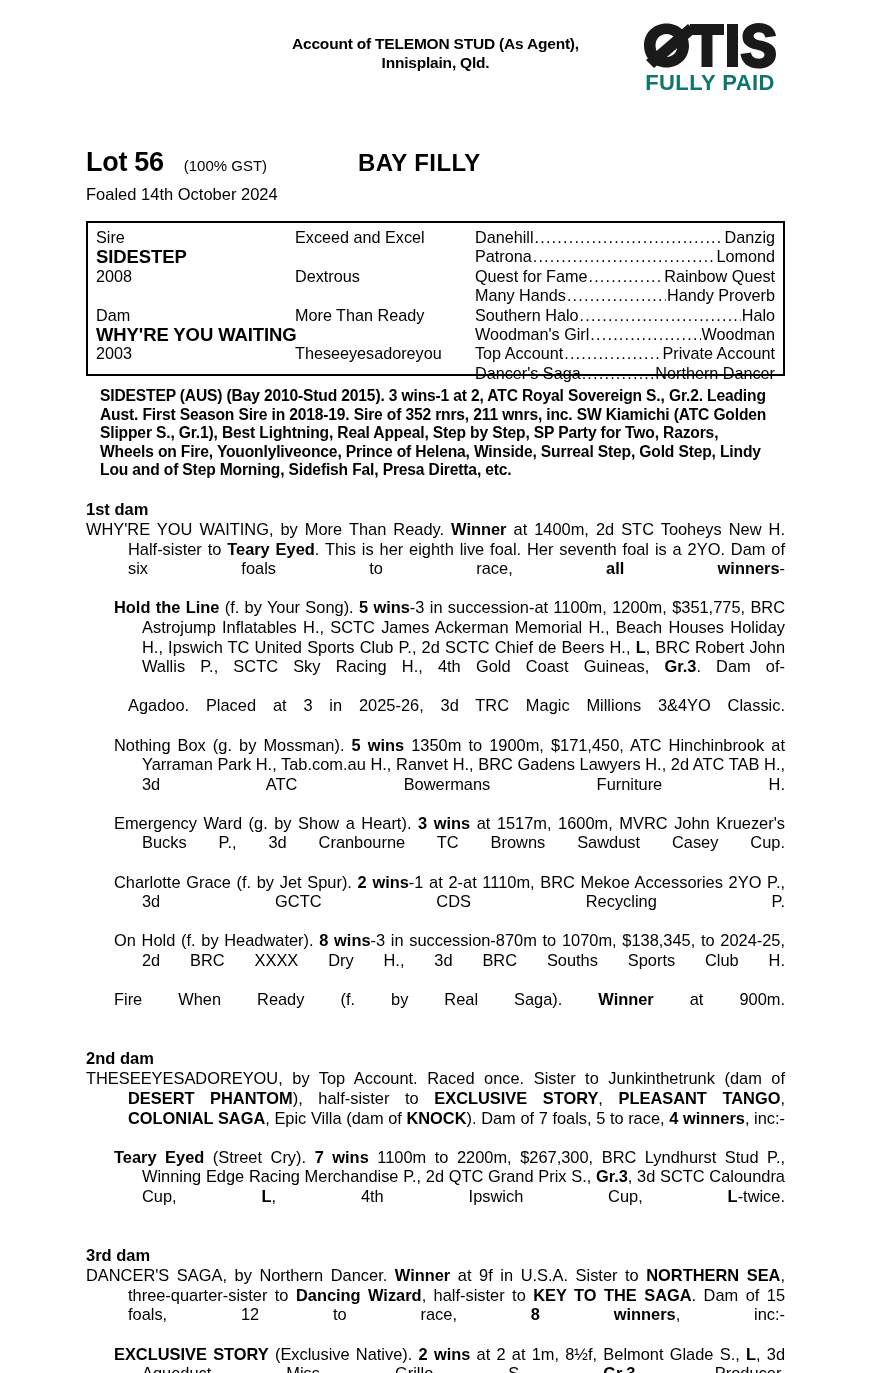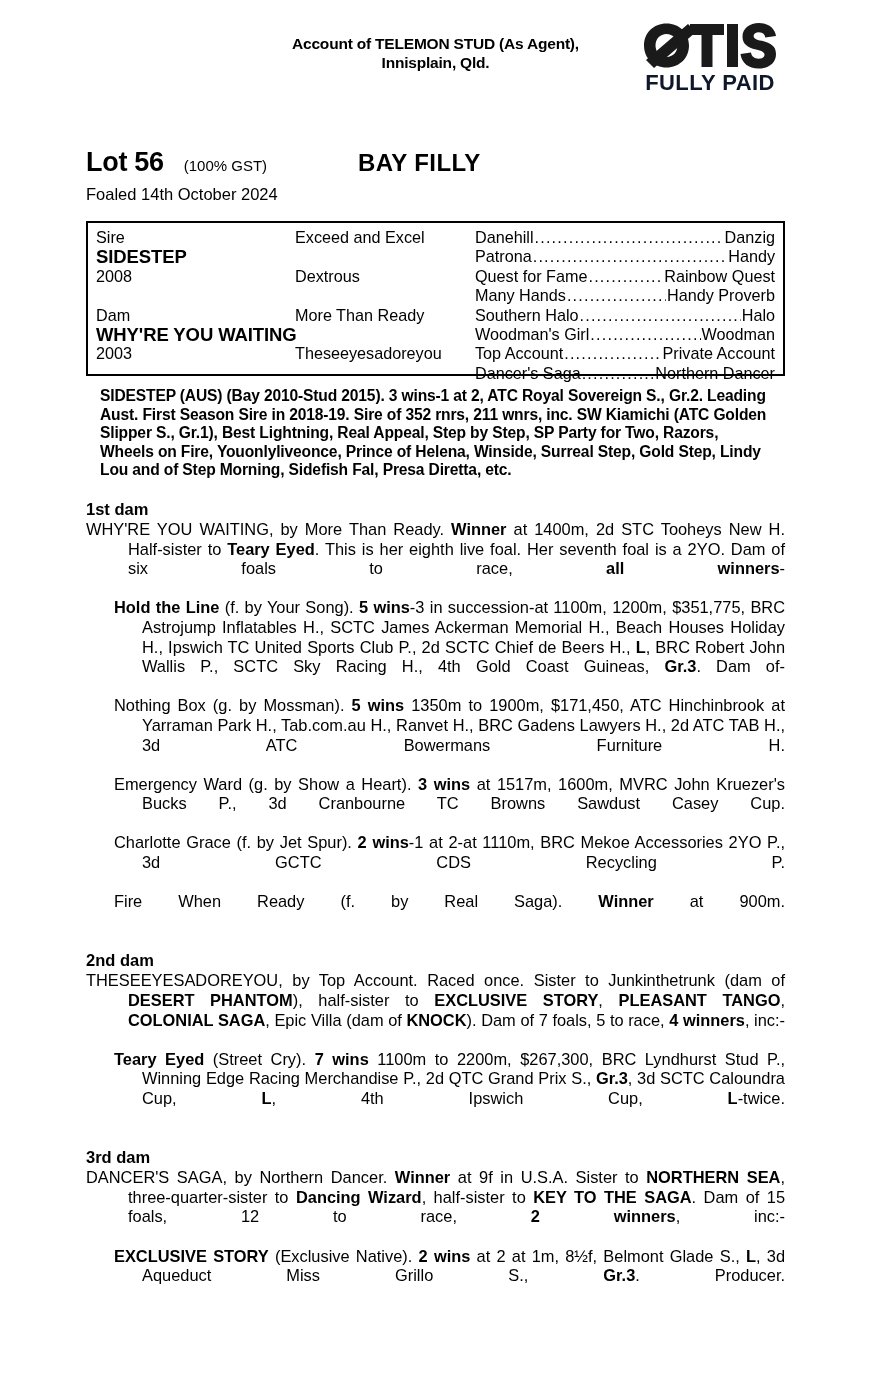--- a/index.html
+++ b/index.html
@@ -51,21 +51,21 @@
   .logo-mark {
     display: block;
     line-height: 0;
   }
   .logo-sub {
     display: block;
     font-weight: bold;
     font-size: 22px;
     letter-spacing: 0.4px;
     margin-top: -2px;
-    color: #0f172a;
+    color: #0f766e;
   }
 
   
   .lot-row {
     position: relative;
     height: 34px;
     margin-top: 2px;
   }
   .lot-left {
     position: absolute;
@@ -262,21 +262,21 @@
           <span class="leader">................................................................................</span>
           <span class="gp-sire">Danzig</span>
         </div>
       </div>
       <div class="ped-row">
         <div class="ped-c1 big">SIDESTEP</div>
         <div class="ped-c2"></div>
         <div class="ped-c3">
           <span class="gp-name">Patrona</span>
           <span class="leader">................................................................................</span>
-          <span class="gp-sire">Handy</span>
+          <span class="gp-sire">Lomond</span>
         </div>
       </div>
       <div class="ped-row">
         <div class="ped-c1">2008</div>
         <div class="ped-c2">Dextrous</div>
         <div class="ped-c3">
           <span class="gp-name">Quest for Fame</span>
           <span class="leader">................................................................................</span>
           <span class="gp-sire">Rainbow Quest</span>
         </div>
@@ -328,36 +328,38 @@
       </div>
     </div>
 
   <div class="sire-para nojust" id="sire-para">SIDESTEP (AUS) (Bay 2010-Stud 2015). 3 wins-1 at 2, ATC Royal Sovereign S., Gr.2. Leading Aust. First Season Sire in 2018-19. Sire of 352 rnrs, 211 wnrs, inc. SW Kiamichi (ATC Golden Slipper S., Gr.1), Best Lightning, Real Appeal, Step by Step, SP Party for Two, Razors, Wheels on Fire, Youonlyliveonce, Prince of Helena, Winside, Surreal Step, Gold Step, Lindy Lou and of Step Morning, Sidefish Fal, Presa Diretta, etc.</div>
 
   <div>
     <div class="dam-head">1st dam</div>
     <div id="dam1-body">
         <p class="ent lvl0" style="margin: 0px;">WHY'RE YOU WAITING, by More Than Ready. <b>Winner</b> at 1400m, 2d STC Tooheys New H. Half-sister to <b>Teary Eyed</b>. This is her eighth live foal. Her seventh foal is a 2YO. Dam of six foals to race, <b>all winners</b>-</p>
         <p class="ent lvl1" style="margin: 0px;"><b>Hold the Line</b> (f. by Your Song). <b>5 wins</b>-3 in succession-at 1100m, 1200m, $351,775, BRC Astrojump Inflatables H., SCTC James Ackerman Memorial H., Beach Houses Holiday H., Ipswich TC United Sports Club P., 2d SCTC Chief de Beers H., <b>L</b>, BRC Robert John Wallis P., SCTC Sky Racing H., 4th Gold Coast Guineas, <b>Gr.3</b>. Dam of-</p>
+        <p class="ent lvl2" style="margin: 0px;">Agadoo. Placed at 3 in 2025-26, 3d TRC Magic Millions 3&amp;4YO Classic.</p>
         <p class="ent lvl1" style="margin: 0px;">Nothing Box (g. by Mossman). <b>5 wins</b> 1350m to 1900m, $171,450, ATC Hinchinbrook at Yarraman Park H., Tab.com.au H., Ranvet H., BRC Gadens Lawyers H., 2d ATC TAB H., 3d ATC Bowermans Furniture H.</p>
         <p class="ent lvl1" style="margin: 0px;">Emergency Ward (g. by Show a Heart). <b>3 wins</b> at 1517m, 1600m, MVRC John Kruezer's Bucks P., 3d Cranbourne TC Browns Sawdust Casey Cup.</p>
         <p class="ent lvl1" style="margin: 0px;">Charlotte Grace (f. by Jet Spur). <b>2 wins</b>-1 at 2-at 1110m, BRC Mekoe Accessories 2YO P., 3d GCTC CDS Recycling P.</p>
+        <p class="ent lvl1" style="margin: 0px;">On Hold (f. by Headwater). <b>8 wins</b>-3 in succession-870m to 1070m, $138,345, to 2024-25, 2d BRC XXXX Dry H., 3d BRC Souths Sports Club H.</p>
         <p class="ent lvl1" style="margin: 0px;">Fire When Ready (f. by Real Saga). <b>Winner</b> at 900m.</p>
       </div>
   </div>
 
   <div>
     <div class="dam-head">2nd dam</div>
     <div id="dam2-body">
         <p class="ent lvl0" style="margin: 0px;">THESEEYESADOREYOU, by Top Account. Raced once. Sister to Junkinthetrunk (dam of <b>DESERT PHANTOM</b>), half-sister to <b>EXCLUSIVE STORY</b>, <b>PLEASANT TANGO</b>, <b>COLONIAL SAGA</b>, Epic Villa (dam of <b>KNOCK</b>). Dam of 7 foals, 5 to race, <b>4 winners</b>, inc:-</p>
         <p class="ent lvl1" style="margin: 0px;"><b>Teary Eyed</b> (Street Cry). <b>7 wins</b> 1100m to 2200m, $267,300, BRC Lyndhurst Stud P., Winning Edge Racing Merchandise P., 2d QTC Grand Prix S., <b>Gr.3</b>, 3d SCTC Caloundra Cup, <b>L</b>, 4th Ipswich Cup, <b>L</b>-twice.</p>
       </div>
   </div>
 
   <div>
     <div class="dam-head">3rd dam</div>
     <div id="dam3-body">
-        <p class="ent lvl0" style="margin: 0px;">DANCER'S SAGA, by Northern Dancer. <b>Winner</b> at 9f in U.S.A. Sister to <b>NORTHERN SEA</b>, three-quarter-sister to <b>Dancing Wizard</b>, half-sister to <b>KEY TO THE SAGA</b>. Dam of 15 foals, 12 to race, <b>2 winners</b>, inc:-</p>
+        <p class="ent lvl0" style="margin: 0px;">DANCER'S SAGA, by Northern Dancer. <b>Winner</b> at 9f in U.S.A. Sister to <b>NORTHERN SEA</b>, three-quarter-sister to <b>Dancing Wizard</b>, half-sister to <b>KEY TO THE SAGA</b>. Dam of 15 foals, 12 to race, <b>8 winners</b>, inc:-</p>
         <p class="ent lvl1" style="margin: 0px;"><b>EXCLUSIVE STORY</b> (Exclusive Native). <b>2 wins</b> at 2 at 1m, 8½f, Belmont Glade S., <b>L</b>, 3d Aqueduct Miss Grillo S., <b>Gr.3</b>. Producer.</p>
       </div>
   </div>
 
 </div>
 
 </body></html>

